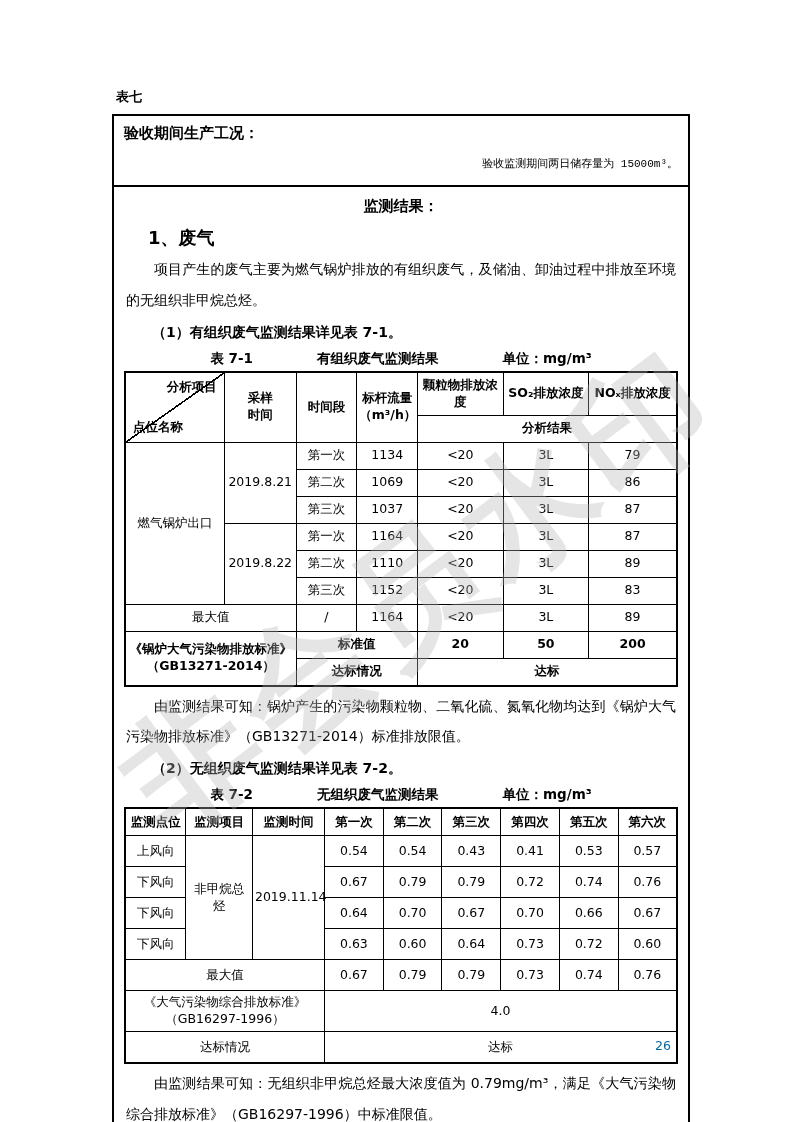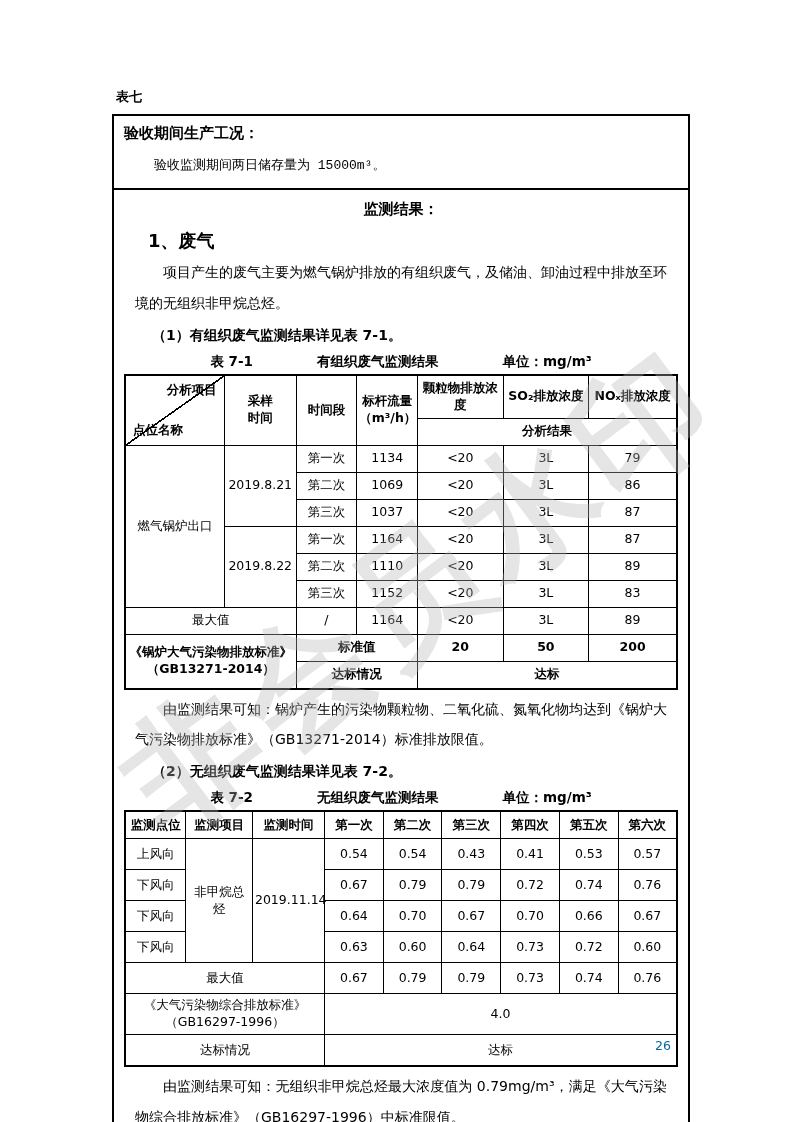--- a/index.html
+++ b/index.html
@@ -4,25 +4,25 @@
 <style>
   html,body{margin:0;padding:0;}
   body{
     width:793px;height:1122px;background:#ffffff;position:relative;
     font-family:"DejaVu Sans","Liberation Sans",sans-serif;color:#000;
   }
   .corner-label{position:absolute;top:88px;left:116px;font-size:13px;font-weight:bold;}
   .doc{position:absolute;top:114px;left:112px;width:574px;border:2px solid #000;background:transparent;}
   .sec1{border-bottom:2px solid #000;padding:8px 10px 12px 10px;font-family:Liberation Mono, monospace;}
   .sec1-title{font-weight:bold;font-size:15px;}
-  .sec1-body{margin:13px 0 2px 30px;font-size:13px;}
+  .sec1-body{margin:13px 0 2px 30px;font-size:11px;text-align:right;}
   .sec2{padding:8px 10px 10px 10px;}
   .sec2-title{font-weight:bold;font-size:15px;margin:2px 0 10px 0;text-align:center;}
   .h-num{font-weight:bold;font-size:18px;margin:10px 0 4px 24px;}
-  p.body{font-size:14px;line-height:2.2;text-align:justify;text-indent:2em;margin:4px 11px;}
+  p.body{font-size:14px;line-height:2.2;text-align:justify;text-indent:2em;margin:4px 2px;}
   .h-item{font-weight:bold;font-size:14px;margin:8px 0 4px 0;text-indent:2em;}
   .tcaption{display:flex;justify-content:center;gap:64px;font-weight:bold;font-size:13.5px;margin:8px 0 3px 0;}
   table{width:100%;border-collapse:collapse;table-layout:fixed;border:2px solid #000;}
   td{border:1px solid #000;font-size:12.5px;text-align:center;vertical-align:middle;padding:3px 2px;line-height:1.35;}
   .b{font-weight:bold;}
   .t1 .hrow1 td{height:36px;}
   .t1 .hrow2 td{height:20px;}
   .t1 .drow td{height:20px;}
   .t2 .hrow td{height:20px;}
   .t2 .drow td{height:24px;}

